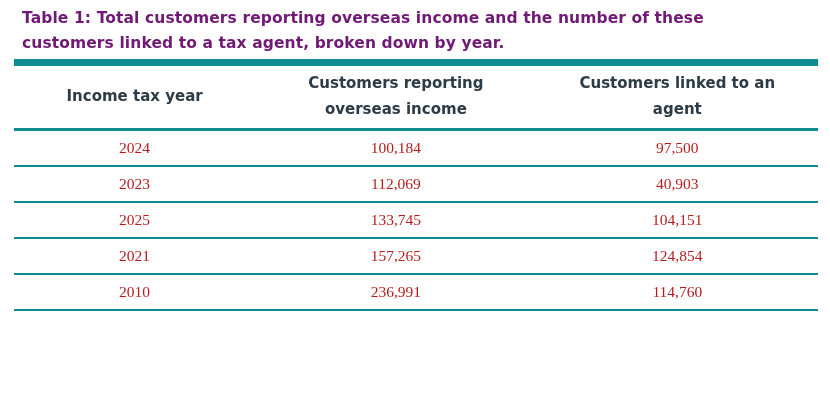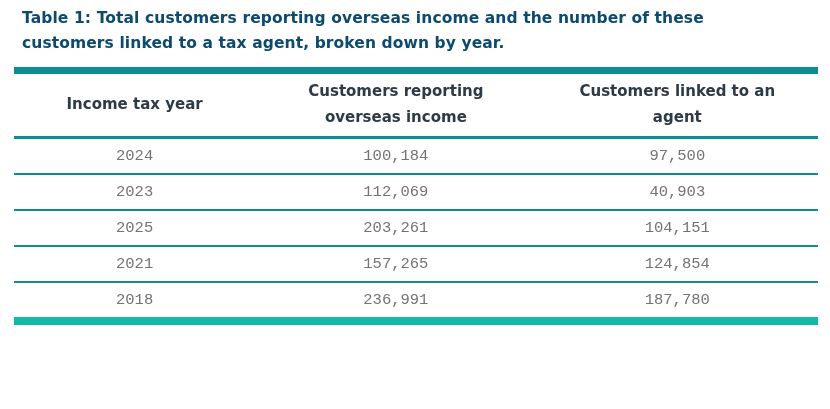--- a/index.html
+++ b/index.html
@@ -15,51 +15,51 @@
   }
   .page {
     width: 830px;
     height: 409px;
     background: #ffffff;
   }
   .doc-title {
     margin: 6px 20px 0 22px;
     font-size: 15.5px;
     font-weight: bold;
-    color: #0c4a6e;
+    color: #701a75;
     line-height: 25px;
     letter-spacing: 0.1px;
     white-space: pre-line; 
   }
   table.data-table {
     border-collapse: collapse;
     table-layout: fixed;
     width: 804px;
-    margin: 11px 0 0 14px;
+    margin: 3px 0 0 14px;
     border-top: 7px solid #0d8d92;
-    border-bottom: 8px solid #14b8a6;
+    border-bottom: 2px solid #14b8a6;
   }
   table.data-table col.c1 { width: 30%; }
   table.data-table col.c2 { width: 35%; }
   table.data-table col.c3 { width: 35%; }
   thead th {
     font-size: 15px;
     font-weight: bold;
     color: #2c3b46;
     text-align: center;
     vertical-align: middle;
     line-height: 26px;
     padding: 4px 4px 6px;
     border-bottom: 3px solid #0d8d92;
     white-space: pre-line; 
   }
   tbody td {
-    font-family: Liberation Mono, monospace;
+    font-family: Liberation Serif, serif;
     font-size: 15.5px;
-    color: #737373;
+    color: #b91c1c;
     text-align: center;
     vertical-align: middle;
     padding: 8px 4px;
     border-bottom: 2px solid #0d8d92;
   }
 </style>
 </head>
 <body>
 
 <div class="page">
@@ -88,29 +88,29 @@
           <td>100,184</td>
           <td>97,500</td>
         </tr>
         <tr>
           <td>2023</td>
           <td>112,069</td>
           <td>40,903</td>
         </tr>
         <tr>
           <td>2025</td>
-          <td>203,261</td>
+          <td>133,745</td>
           <td>104,151</td>
         </tr>
         <tr>
           <td>2021</td>
           <td>157,265</td>
           <td>124,854</td>
         </tr>
         <tr>
-          <td>2018</td>
+          <td>2010</td>
           <td>236,991</td>
-          <td>187,780</td>
+          <td>114,760</td>
         </tr>
       </tbody>
   </table>
 
 </div>
 
 </body></html>

